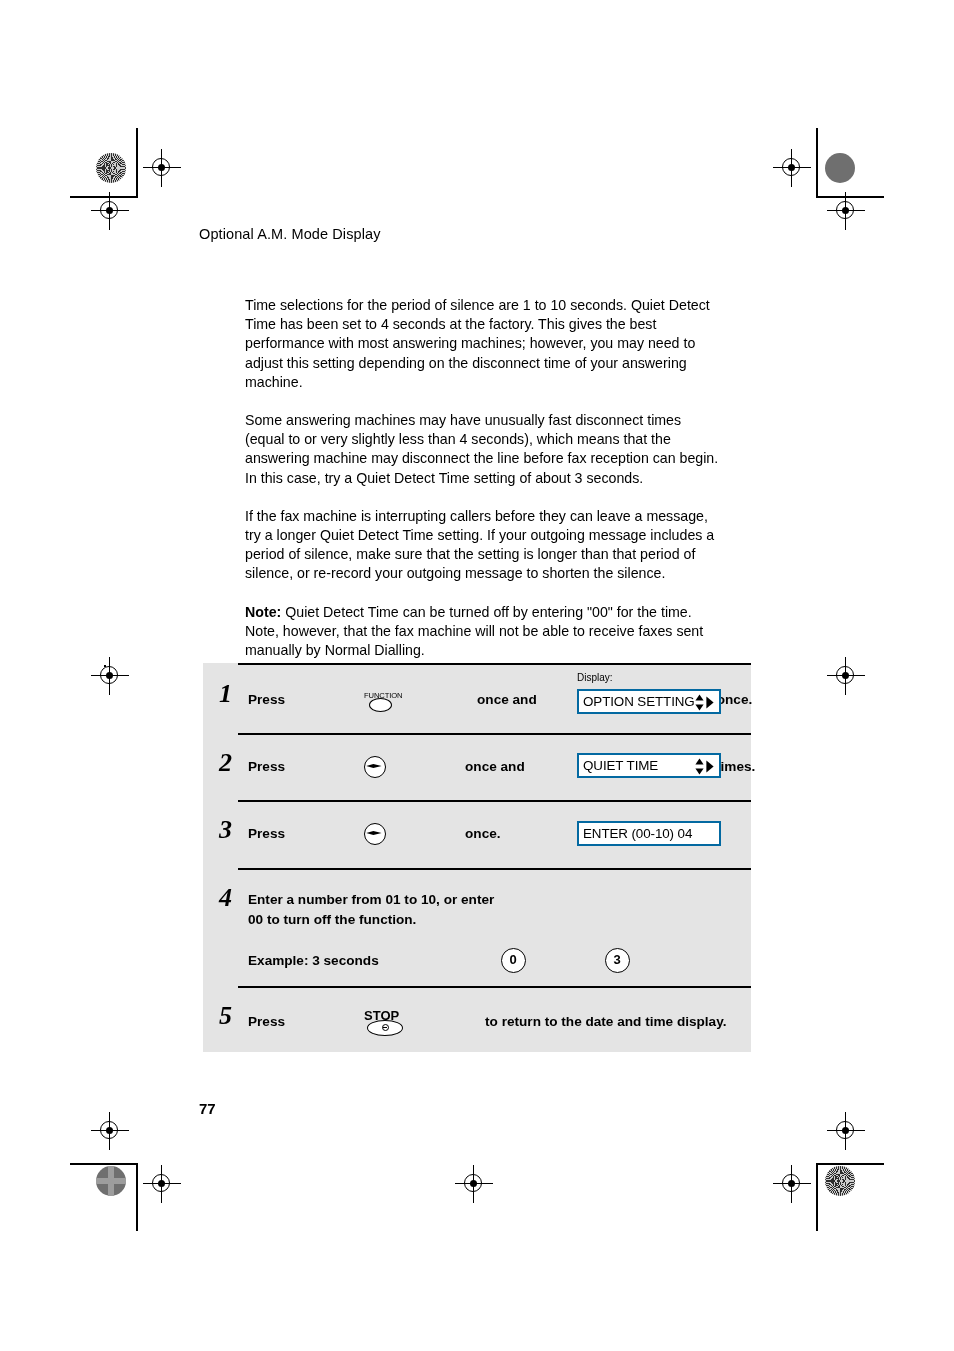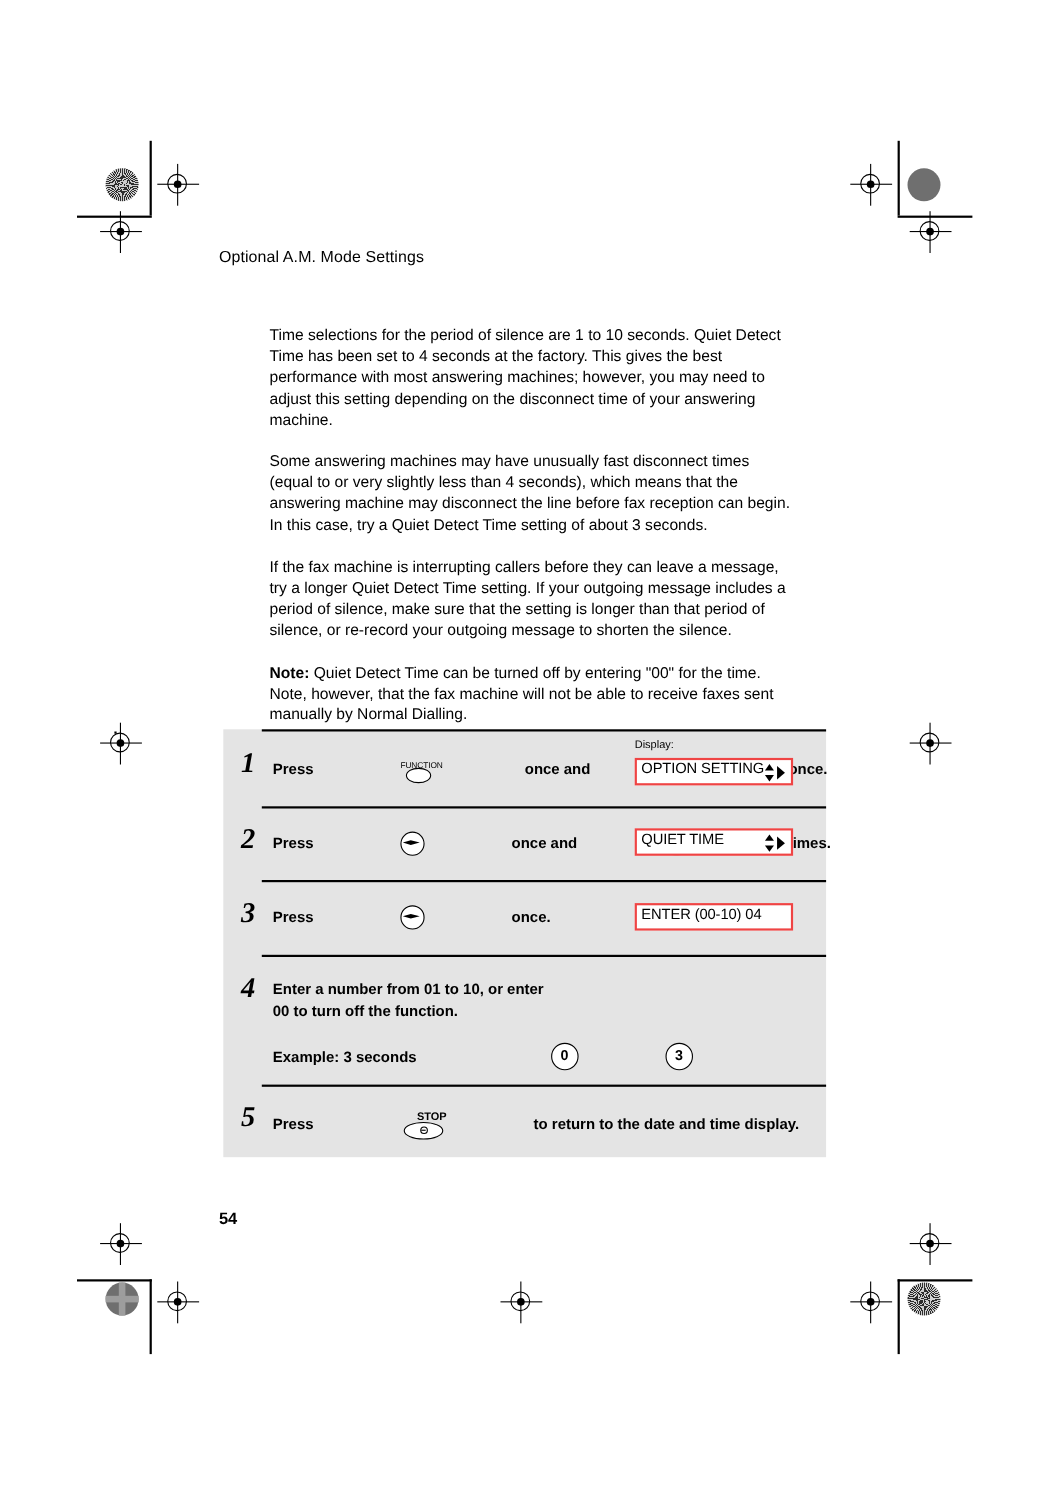--- a/index.html
+++ b/index.html
@@ -218,22 +218,22 @@
     border: 1.6px solid #000;
     border-radius: 50%;
     background: #ffffff;
     box-sizing: border-box;
   }
   .key-stop .lbl {
     position: absolute;
     left: 0;
     top: -1px;
     width: 42px;
-    text-align: right;
-    font-size: 10px;
+    text-align: left;
+    font-size: 13px;
     font-weight: bold;
   }
   .key-stop .glyph {
     position: absolute;
     left: 17.5px;
     top: 17px;
     width: 7px;
     height: 7px;
     border: 1.3px solid #000;
     border-radius: 50%;
@@ -287,24 +287,25 @@
   .disp-caption {
     font-size: 10px;
     font-weight: normal;
     line-height: 14px;
     margin-bottom: 4px;
   }
   .lcd {
     position: relative;
     width: 144px;
     height: 25px;
-    border: 2px solid #ef4444;
+    border: 2px solid #0369a1;
     background: #ffffff;
     box-sizing: border-box;
     display: flex;
+    align-items: center;
   }
   .lcd-text {
     font-size: 13.4px;
     font-weight: normal;
     padding-left: 4px;
     white-space: nowrap;
     letter-spacing: -0.1px;
   }
   .lcd-arrows {
     position: absolute;
@@ -406,21 +407,21 @@
   <div class="reg-line" style="left:816px; top:1163px; width:68px; height:1.6px;"></div>
   <div class="reg-line" style="left:816px; top:1163px; width:1.6px; height:68px;"></div>
   <div class="crosshair" style="left:773px; top:1165px;">
     <div class="hbar"></div>
       <div class="vbar"></div>
       <div class="ring"></div>
       <div class="dot"></div>
   </div>
   <div class="dense-circle" style="left:825px; top:1166px;"></div>
 
-  <div class="runhead">Optional A.M. Mode Settings</div>
+  <div class="runhead">Optional A.M. Mode Display</div>
 
   <div class="body-col">
     <p>Time selections for the period of silence are 1 to 10 seconds. Quiet Detect Time has been set to 4 seconds at the factory. This gives the best performance with most answering machines; however, you may need to adjust this setting depending on the disconnect time of your answering machine.</p>
     <p>Some answering machines may have unusually fast disconnect times (equal to or very slightly less than 4 seconds), which means that the answering machine may disconnect the line before fax reception can begin. In this case, try a Quiet Detect Time setting of about 3 seconds.</p>
     <p>If the fax machine is interrupting callers before they can leave a message, try a longer Quiet Detect Time setting. If your outgoing message includes a period of silence, make sure that the setting is longer than that period of silence, or re-record your outgoing message to shorten the silence.</p>
     <p><b>Note:</b><span> Quiet Detect Time can be turned off by entering "00" for the time. Note, however, that the fax machine will not be able to receive faxes sent manually by Normal Dialling.</span></p>
     <p>To change the setting, follow the steps below.</p>
   </div>
 
   <div class="steps-panel">
@@ -554,15 +555,15 @@
             <span class="glyph"></span>
           </span>
           <span class="sp"></span>
           <span>to return to the date and time display.</span>
         </div>
       </div>
     </div>
 
   </div>
 
-  <div class="page-num">54</div>
+  <div class="page-num">77</div>
 
 </div>
 
 </body></html>

